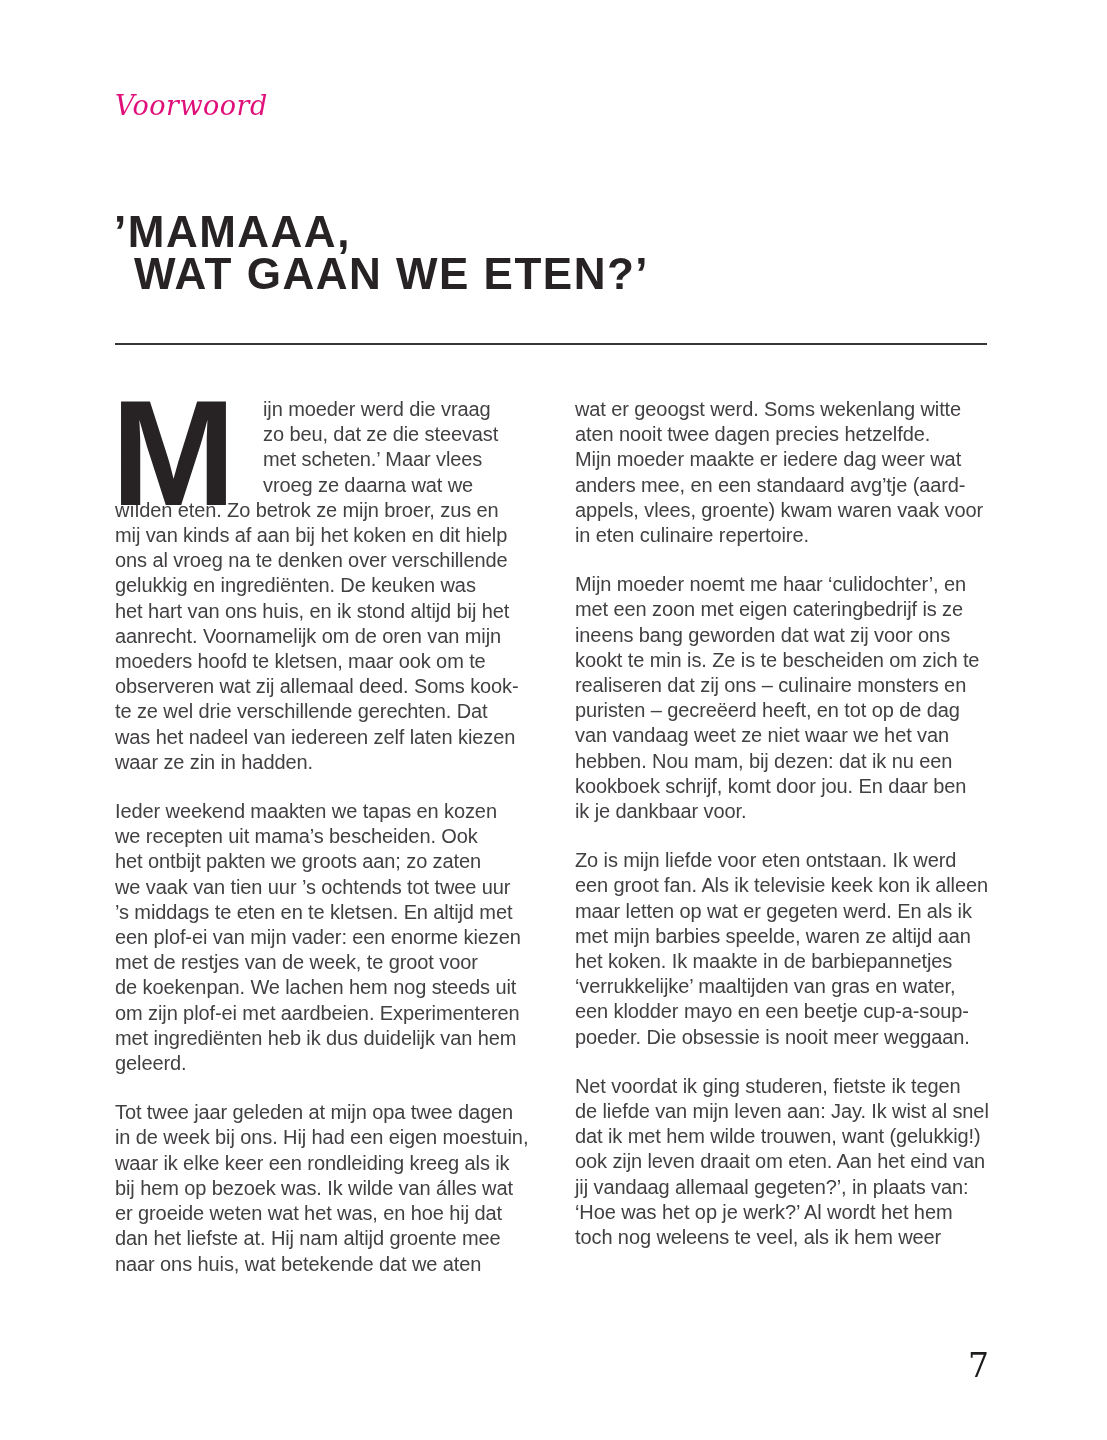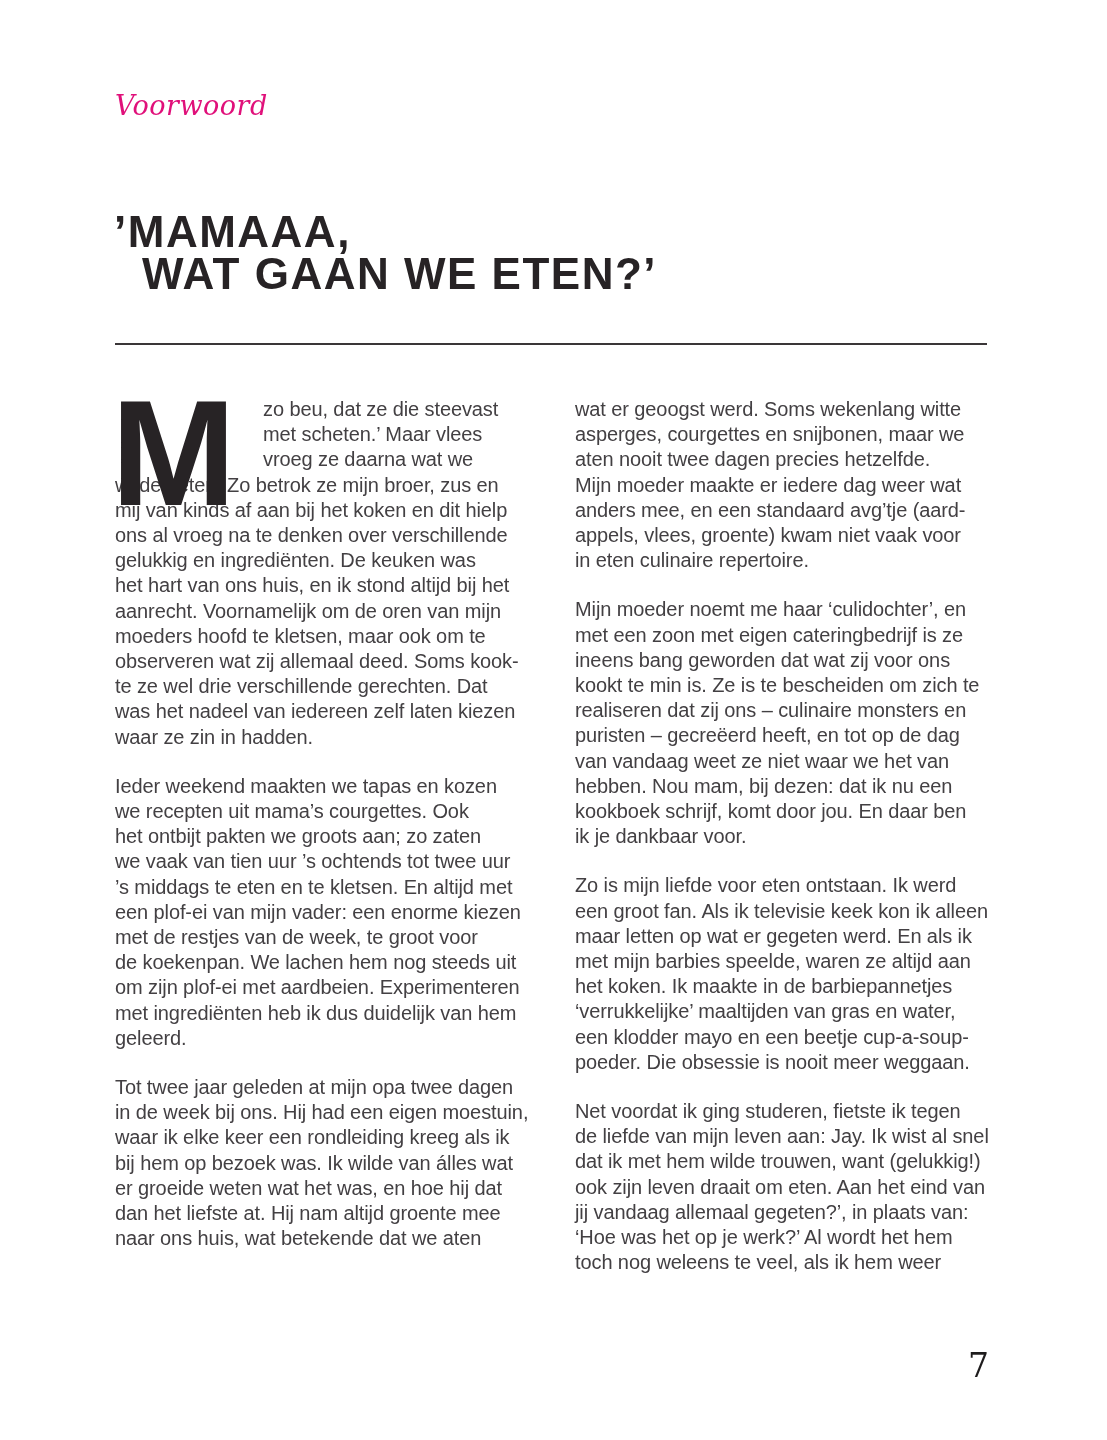--- a/index.html
+++ b/index.html
@@ -29,21 +29,21 @@
     left: 114px;
     top: 211px;
     margin: 0;
     font-size: 44px;
     font-weight: bold;
     line-height: 42px;
     letter-spacing: 1.5px;
     color: var(--heading, #272325);
     white-space: nowrap;
   }
-  .title .title-line2 { display: block; margin-left: 28px; }
+  .title .title-line2 { display: block; margin-left: 20px; }
   .rule {
     position: absolute;
     left: 115px;
     top: 343px;
     width: 872px;
     height: 2px;
     background: var(--rule, #3A3638);
   }
   .col { position: absolute; top: 397px; width: 445px; }
   .col-left  { left: 115px; }
@@ -88,38 +88,39 @@
   <h1 class="title">
     <span class="title-line1">’MAMAAA,</span>
     <span class="title-line2">WAT GAAN WE ETEN?’</span>
   </h1>
 
   <div class="rule"></div>
 
   <div class="col col-left">
       <div class="para">
         <span class="dropcap">M</span>
+        <div class="line indented">ijn moeder werd die vraag</div>
         <div class="line indented">zo beu, dat ze die steevast</div>
         <div class="line indented">met scheten.’ Maar vlees</div>
         <div class="line indented">vroeg ze daarna wat we</div>
         <div class="line">wílden eten. Zo betrok ze mijn broer, zus en</div>
         <div class="line">mij van kinds af aan bij het koken en dit hielp</div>
         <div class="line">ons al vroeg na te denken over verschillende</div>
         <div class="line">gelukkig en ingrediënten. De keuken was</div>
         <div class="line">het hart van ons huis, en ik stond altijd bij het</div>
         <div class="line">aanrecht. Voornamelijk om de oren van mijn</div>
         <div class="line">moeders hoofd te kletsen, maar ook om te</div>
         <div class="line">observeren wat zij allemaal deed. Soms kook-</div>
         <div class="line">te ze wel drie verschillende gerechten. Dat</div>
         <div class="line">was het nadeel van iedereen zelf laten kiezen</div>
         <div class="line">waar ze zin in hadden.</div>
       </div>
       <div class="para">
         <div class="line">Ieder weekend maakten we tapas en kozen</div>
-        <div class="line">we recepten uit mama’s courgettes. Ook</div>
+        <div class="line">we recepten uit mama’s bescheiden. Ook</div>
         <div class="line">het ontbijt pakten we groots aan; zo zaten</div>
         <div class="line">we vaak van tien uur ’s ochtends tot twee uur</div>
         <div class="line">’s middags te eten en te kletsen. En altijd met</div>
         <div class="line">een plof-ei van mijn vader: een enorme kiezen</div>
         <div class="line">met de restjes van de week, te groot voor</div>
         <div class="line">de koekenpan. We lachen hem nog steeds uit</div>
         <div class="line">om zijn plof-ei met aardbeien. Experimenteren</div>
         <div class="line">met ingrediënten heb ik dus duidelijk van hem</div>
         <div class="line">geleerd.</div>
       </div>
@@ -130,25 +131,24 @@
         <div class="line">bij hem op bezoek was. Ik wilde van álles wat</div>
         <div class="line">er groeide weten wat het was, en hoe hij dat</div>
         <div class="line">dan het liefste at. Hij nam altijd groente mee</div>
         <div class="line">naar ons huis, wat betekende dat we aten</div>
       </div>
     </div>
 
   <div class="col col-right">
       <div class="para">
         <div class="line">wat er geoogst werd. Soms wekenlang witte</div>
-        <div class="line">asperges, courgettes en snijbonen, maar we</div>
         <div class="line">aten nooit twee dagen precies hetzelfde.</div>
         <div class="line">Mijn moeder maakte er iedere dag weer wat</div>
         <div class="line">anders mee, en een standaard avg’tje (aard-</div>
-        <div class="line">appels, vlees, groente) kwam niet vaak voor</div>
+        <div class="line">appels, vlees, groente) kwam waren vaak voor</div>
         <div class="line">in eten culinaire repertoire.</div>
       </div>
       <div class="para">
         <div class="line">Mijn moeder noemt me haar ‘culidochter’, en</div>
         <div class="line">met een zoon met eigen cateringbedrijf is ze</div>
         <div class="line">ineens bang geworden dat wat zij voor ons</div>
         <div class="line">kookt te min is. Ze is te bescheiden om zich te</div>
         <div class="line">realiseren dat zij ons – culinaire monsters en</div>
         <div class="line">puristen – gecreëerd heeft, en tot op de dag</div>
         <div class="line">van vandaag weet ze niet waar we het van</div>

